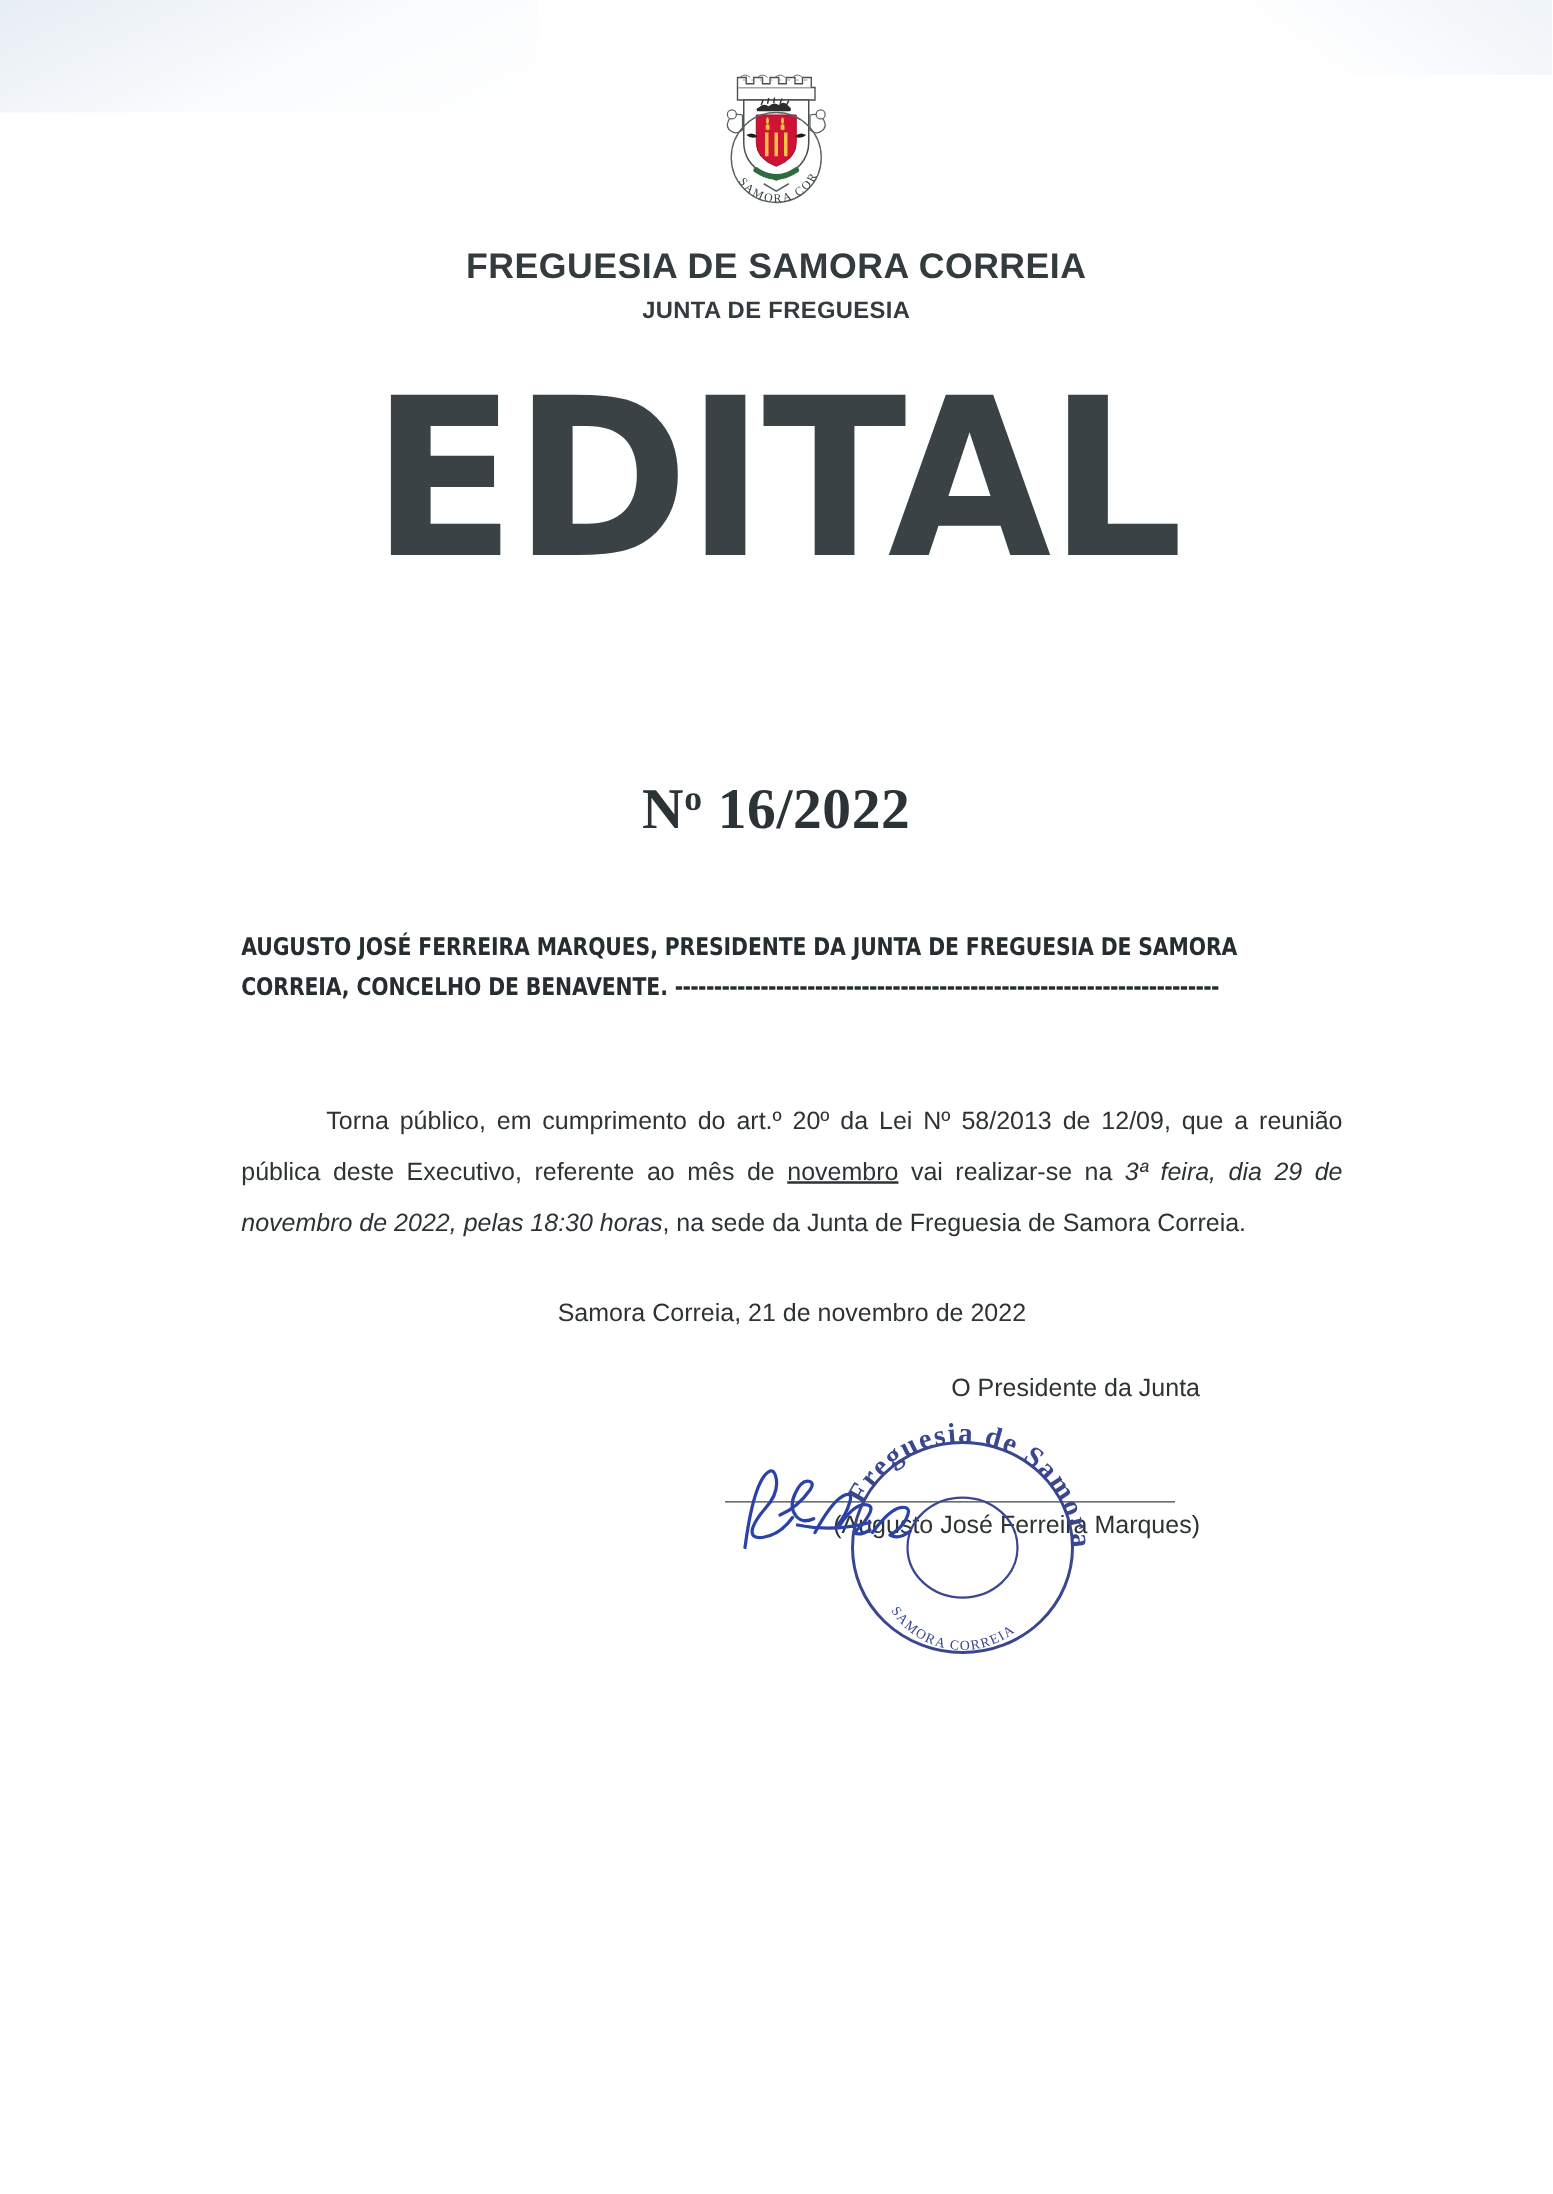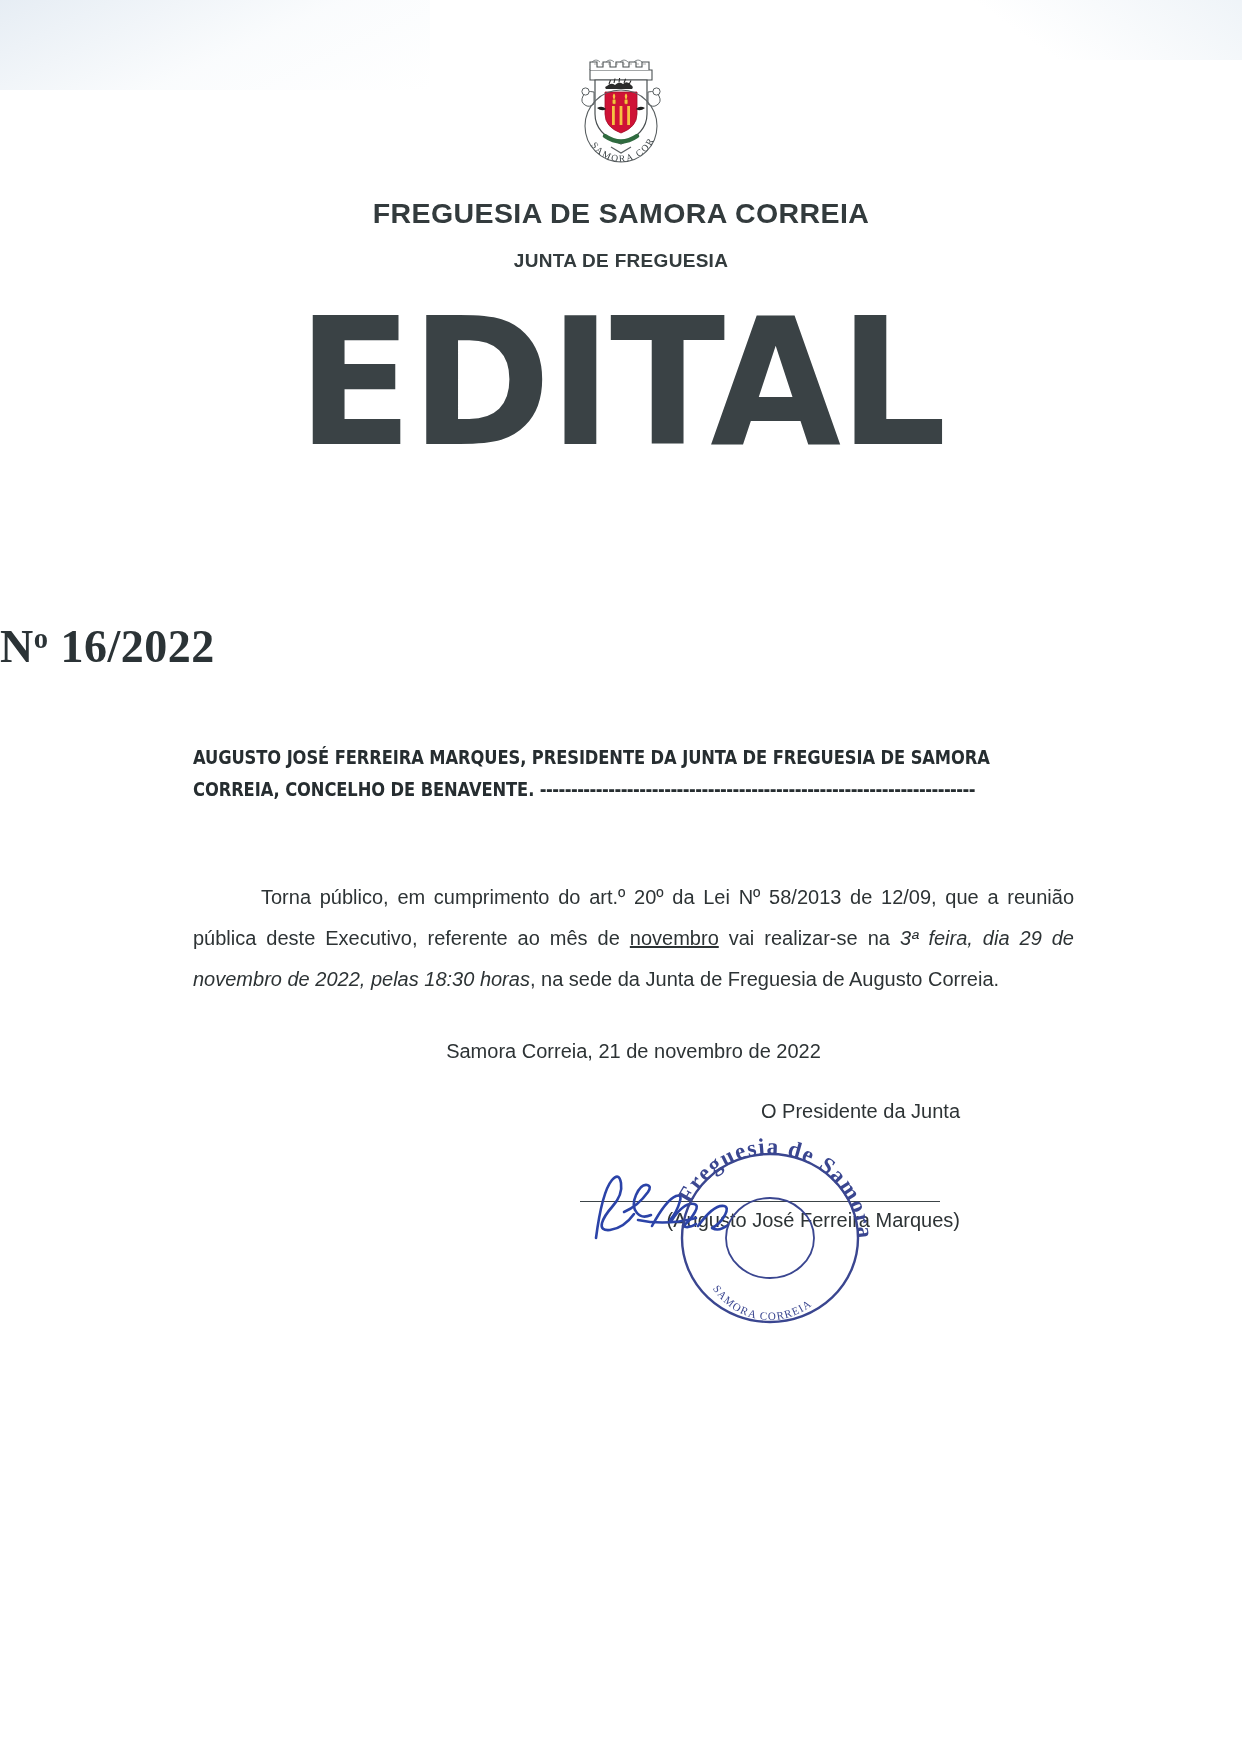--- a/index.html
+++ b/index.html
@@ -64,21 +64,21 @@
     letter-spacing: 0.4px;
     color: #333b3d;
     line-height: 1.1;
   }
   .org-sub {
     font-family: "Liberation Sans", sans-serif;
     font-weight: bold;
     font-size: 19px;
     letter-spacing: 0.3px;
     color: #333b3d;
-    margin-top: 21px;
+    margin-top: 9px;
   }
 
   
   .edital {
     position: absolute;
     left: 0; right: 0;
     top: 296px;
     text-align: center;
     font-family: "DejaVu Sans", sans-serif;
     font-weight: bold;
@@ -87,21 +87,21 @@
     letter-spacing: -2px;
     color: #3a4245;
     transform: scaleX(0.96);
   }
 
   
   .doc-number {
     position: absolute;
     left: 0; right: 0;
     top: 620px;
-    text-align: left;
+    text-align: center;
     font-family: "Liberation Serif", serif;
     font-weight: bold;
     font-size: 46px;
     letter-spacing: 0.5px;
     color: #2b3336;
   }
   .doc-number .ord {
     font-size: 0.62em;
     vertical-align: 0.5em;
   }
@@ -297,21 +297,21 @@
     <span>16/2022</span>
   </div>
 
   <div class="body-area">
 
     <div class="lead">
       <span>AUGUSTO JOSÉ FERREIRA MARQUES, PRESIDENTE DA JUNTA DE FREGUESIA DE SAMORA CORREIA, CONCELHO DE BENAVENTE. </span><span class="dashes">----------------------------------------------------------------------</span>
     </div>
 
     <p class="para">
-      <span>Torna público, em cumprimento do art.º 20º da Lei Nº 58/2013 de 12/09, que a reunião pública deste Executivo, referente ao mês de </span><span class="u">novembro</span><span> vai realizar-se na </span><span class="it">3ª feira, dia 29 de novembro de 2022, pelas 18:30 horas</span><span>, na sede da Junta de Freguesia de Augusto Correia.</span>
+      <span>Torna público, em cumprimento do art.º 20º da Lei Nº 58/2013 de 12/09, que a reunião pública deste Executivo, referente ao mês de </span><span class="u">novembro</span><span> vai realizar-se na </span><span class="it">3ª feira, dia 29 de novembro de 2022, pelas 18:30 horas</span><span>, na sede da Junta de Freguesia de Samora Correia.</span>
     </p>
 
     <div class="datum">Samora Correia, 21 de novembro de 2022</div>
   </div>
 
   <div class="sig-block">
     <div class="sig-title">O Presidente da Junta</div>
     <div class="sig-rule"></div>
     <div class="sig-name">(Augusto José Ferreira Marques)</div>
 

